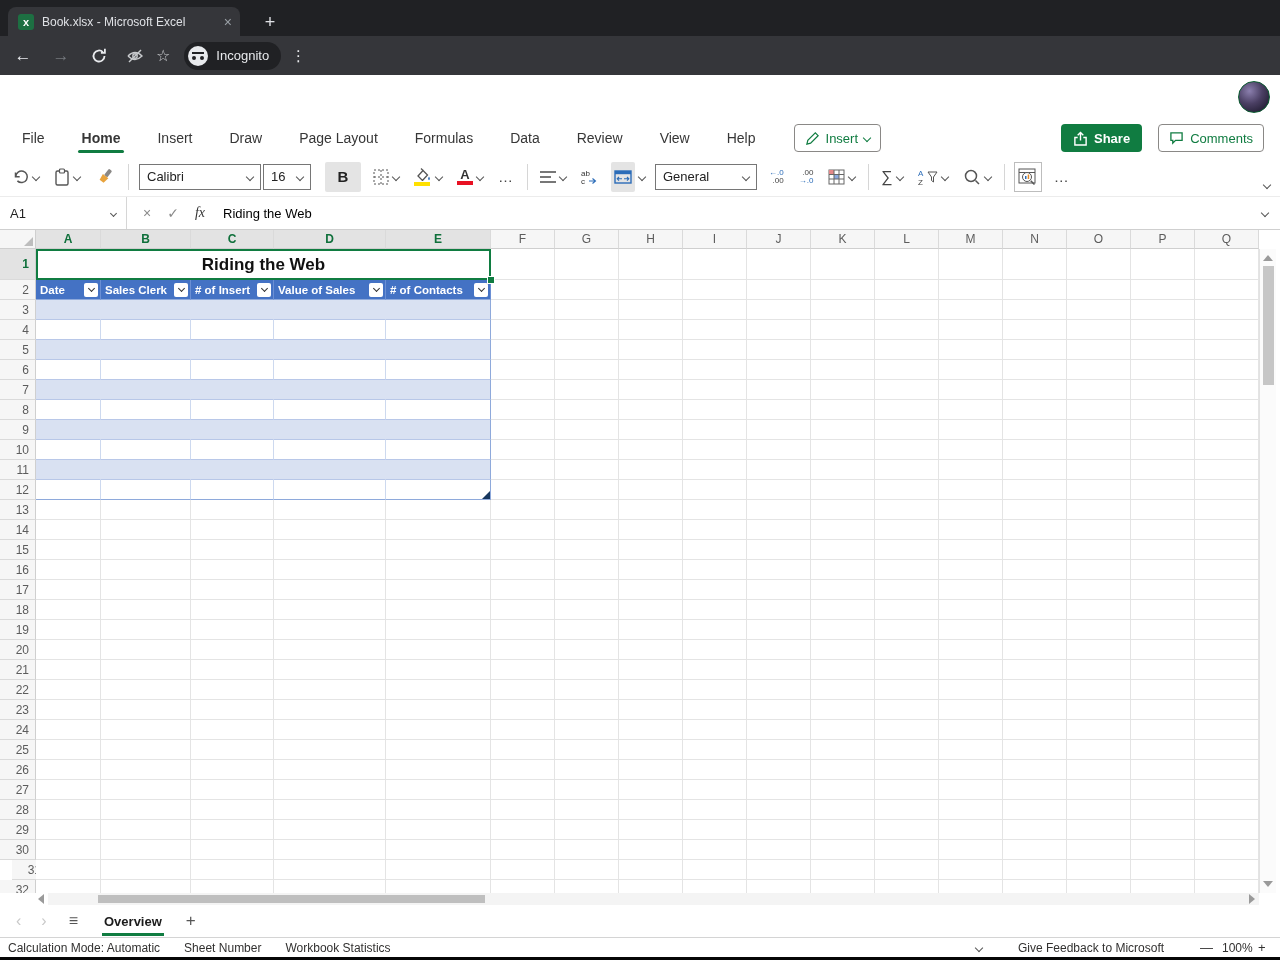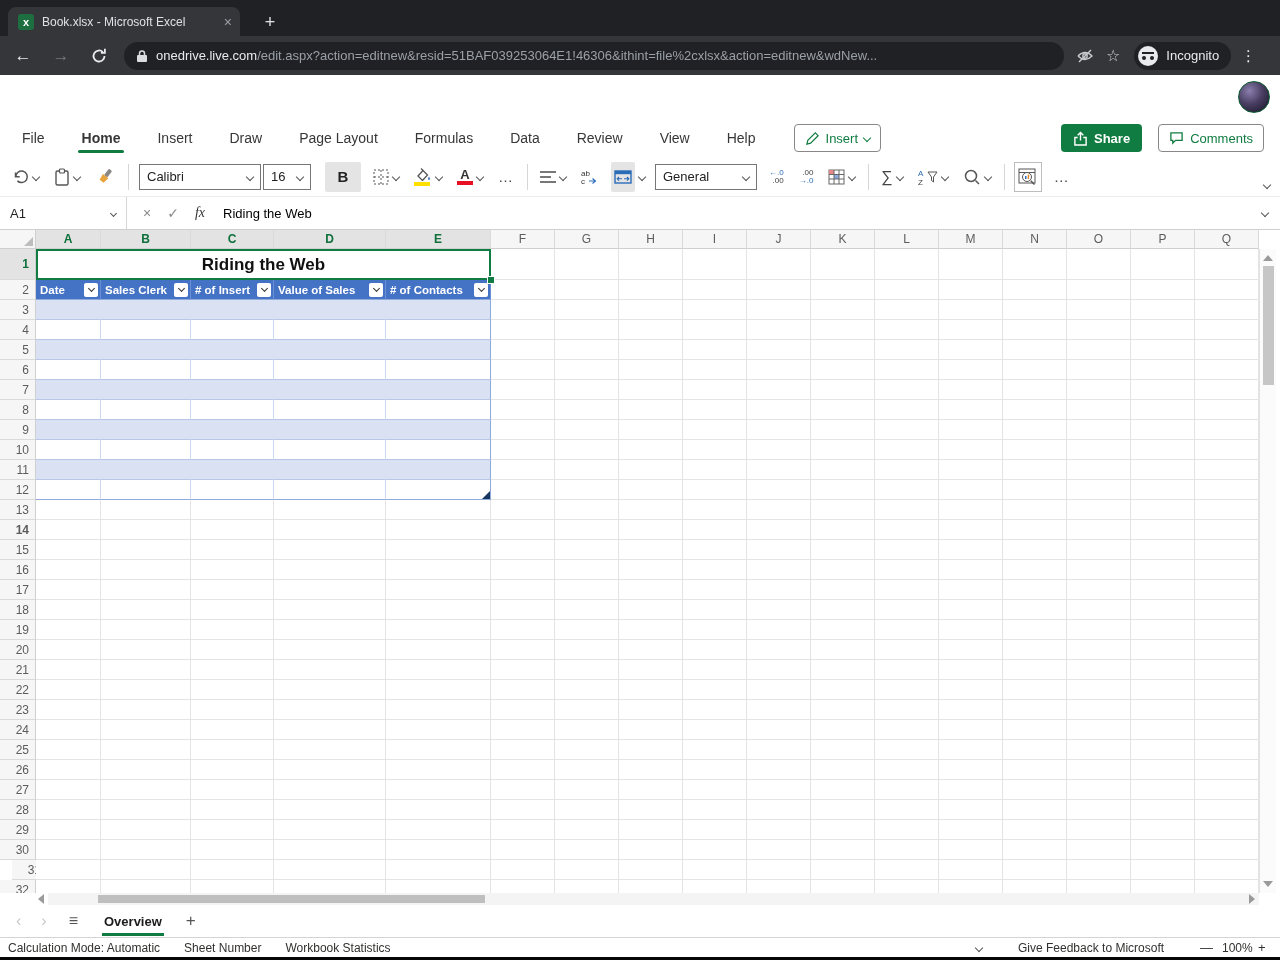--- a/index.html
+++ b/index.html
@@ -145,28 +145,20 @@
   </div>
 
   <div class="abs" id="btoolbar">
     <div class="navbtn">←</div>
     <div class="navbtn dim">→</div>
     <div class="navbtn">
       <svg width="18" height="18" viewBox="0 0 18 18">
           <path d="M14.5 9a5.5 5.5 0 1 1-1.6-3.9" fill="none" stroke="#e8eaed" stroke-width="1.8"></path>
           <path d="M14.9 1.8v4h-4" fill="none" stroke="#e8eaed" stroke-width="1.8"></path>
         </svg>
-    </div>
-    <div class="urlpill">
-      <svg width="12" height="14" viewBox="0 0 12 14">
-          <rect x="1" y="6" width="10" height="7" rx="1" fill="#dadce0"></rect>
-          <path d="M3.5 6V4.5a2.5 2.5 0 0 1 5 0V6" fill="none" stroke="#dadce0" stroke-width="1.5"></path>
-        </svg>
-      <span class="url-domain">onedrive.live.com</span>
-        <span class="url-path">/edit.aspx?action=editnew&amp;resid=51BAF039253064E1!46306&amp;ithint=file%2cxlsx&amp;action=editnew&amp;wdNew...</span>
     </div>
     <div class="tool-ico">
       <svg width="18" height="16" viewBox="0 0 18 16">
           <path d="M2 8q7-7 14 0q-7 7-14 0" fill="none" stroke="#c7c9cc" stroke-width="1.4"></path>
           <circle cx="9" cy="8" r="2.2" fill="none" stroke="#c7c9cc" stroke-width="1.4"></circle>
           <line x1="3" y1="14" x2="15" y2="2" stroke="#c7c9cc" stroke-width="1.4"></line>
         </svg>
     </div>
     <div class="tool-ico star">☆</div>
     <div class="incog">
@@ -609,21 +601,21 @@
         <div class="gcell" style="left: 619px; top: 270px; width: 64px; height: 20px;"></div>
         <div class="gcell" style="left: 683px; top: 270px; width: 64px; height: 20px;"></div>
         <div class="gcell" style="left: 747px; top: 270px; width: 64px; height: 20px;"></div>
         <div class="gcell" style="left: 811px; top: 270px; width: 64px; height: 20px;"></div>
         <div class="gcell" style="left: 875px; top: 270px; width: 64px; height: 20px;"></div>
         <div class="gcell" style="left: 939px; top: 270px; width: 64px; height: 20px;"></div>
         <div class="gcell" style="left: 1003px; top: 270px; width: 64px; height: 20px;"></div>
         <div class="gcell" style="left: 1067px; top: 270px; width: 64px; height: 20px;"></div>
         <div class="gcell" style="left: 1131px; top: 270px; width: 64px; height: 20px;"></div>
         <div class="gcell" style="left: 1195px; top: 270px; width: 64px; height: 20px;"></div>
-        <div class="growh" style="left: 0px; top: 290px; width: 36px; height: 20px; font-weight: bold;">14</div>
+        <div class="growh" style="left: 0px; top: 290px; width: 36px; height: 20px;">14</div>
         <div class="gcell" style="left: 36px; top: 290px; width: 65px; height: 20px;"></div>
         <div class="gcell" style="left: 101px; top: 290px; width: 90px; height: 20px;"></div>
         <div class="gcell" style="left: 191px; top: 290px; width: 83px; height: 20px;"></div>
         <div class="gcell" style="left: 274px; top: 290px; width: 112px; height: 20px;"></div>
         <div class="gcell" style="left: 386px; top: 290px; width: 105px; height: 20px;"></div>
         <div class="gcell" style="left: 491px; top: 290px; width: 64px; height: 20px;"></div>
         <div class="gcell" style="left: 555px; top: 290px; width: 64px; height: 20px;"></div>
         <div class="gcell" style="left: 619px; top: 290px; width: 64px; height: 20px;"></div>
         <div class="gcell" style="left: 683px; top: 290px; width: 64px; height: 20px;"></div>
         <div class="gcell" style="left: 747px; top: 290px; width: 64px; height: 20px;"></div>

